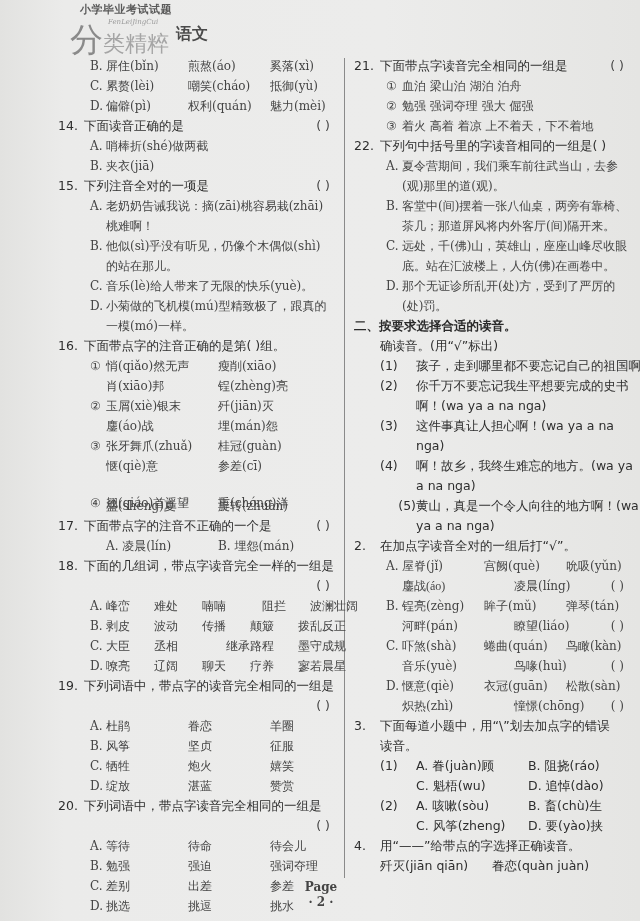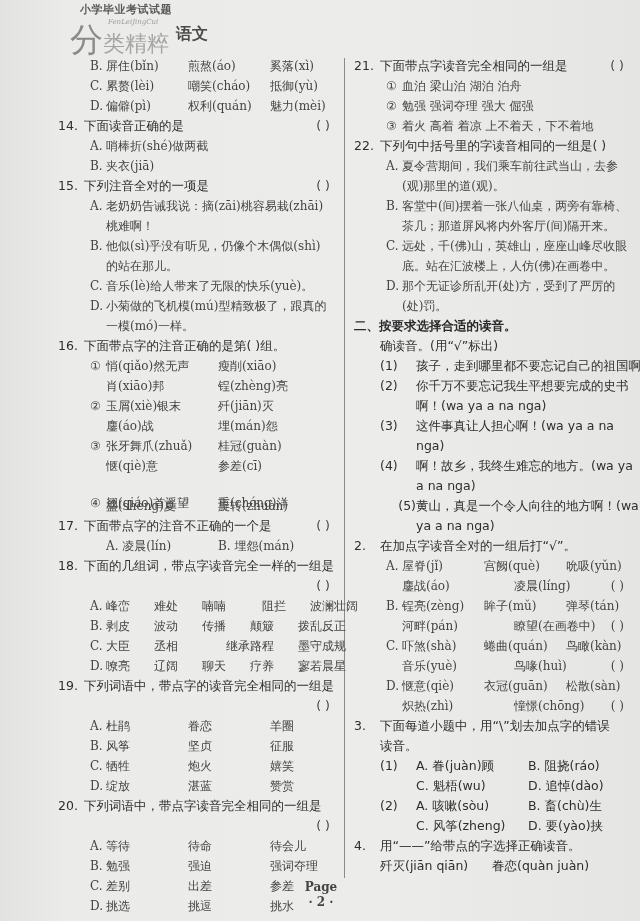--- a/index.html
+++ b/index.html
@@ -125,23 +125,23 @@
       <div class="line q" style="padding-left: 26px;"><span style="display: inline-block; width: 36px;">(2)</span><span>你千万不要忘记我生平想要完成的史书</span></div>
       <div class="line q" style="padding-left: 62px;"><span>啊！(wa   ya   a   na   nga)</span></div>
       <div class="line q" style="padding-left: 26px;"><span style="display: inline-block; width: 36px;">(3)</span><span>这件事真让人担心啊！(wa   ya   a   na</span></div>
       <div class="line q" style="padding-left: 62px;"><span>nga)</span></div>
       <div class="line q" style="padding-left: 26px;"><span style="display: inline-block; width: 36px;">(4)</span><span>啊！故乡，我终生难忘的地方。(wa   ya</span></div>
       <div class="line q" style="padding-left: 62px;"><span>a   na   nga)</span></div>
       <div class="line q" style="padding-left: 26px; text-align: right;"><span style="display: inline-block; width: 36px;">(5)</span><span>黄山，真是一个令人向往的地方啊！(wa</span></div>
       <div class="line q" style="padding-left: 62px;"><span>ya   a   na   nga)</span></div>
       <div class="line q"><span class="qnum">2.</span><span>在加点字读音全对的一组后打“√”。</span></div>
       <div class="line opt"><span style="display: inline-block; width: 16px;">A.</span><span class="cell" style="width: 82px;">屋脊(jǐ)</span><span class="cell" style="width: 82px;">宫阙(què)</span><span class="cell" style="width: auto;">吮吸(yǔn)</span></div>
-      <div class="line opt"><span style="display: inline-block; width: 16px;"></span><span class="cell" style="width: 112px;">鏖战(áo)</span><span class="cell" style="width: auto;">凌晨(líng)</span><span class="paren">(   )</span></div>
+      <div class="line opt"><span style="display: inline-block; width: 16px;"></span><span class="cell" style="width: 112px; font-family: Liberation Serif, serif;">鏖战(áo)</span><span class="cell" style="width: auto;">凌晨(líng)</span><span class="paren">(   )</span></div>
       <div class="line opt"><span style="display: inline-block; width: 16px;">B.</span><span class="cell" style="width: 82px;">锃亮(zèng)</span><span class="cell" style="width: 82px;">眸子(mǔ)</span><span class="cell" style="width: auto;">弹琴(tán)</span></div>
-      <div class="line opt"><span style="display: inline-block; width: 16px;"></span><span class="cell" style="width: 112px;">河畔(pán)</span><span class="cell" style="width: auto;">瞭望(在画卷中)</span><span class="paren">(   )</span></div>
+      <div class="line opt"><span style="display: inline-block; width: 16px;"></span><span class="cell" style="width: 112px;">河畔(pán)</span><span class="cell" style="width: auto;">瞭望(liáo)</span><span class="paren">(   )</span></div>
       <div class="line opt"><span style="display: inline-block; width: 16px;">C.</span><span class="cell" style="width: 82px;">吓煞(shà)</span><span class="cell" style="width: 82px;">蜷曲(quán)</span><span class="cell" style="width: auto;">鸟瞰(kàn)</span></div>
       <div class="line opt"><span style="display: inline-block; width: 16px;"></span><span class="cell" style="width: 112px;">音乐(yuè)</span><span class="cell" style="width: auto; text-align: center;">鸟喙(huì)</span><span class="paren">(   )</span></div>
       <div class="line opt"><span style="display: inline-block; width: 16px;">D.</span><span class="cell" style="width: 82px;">惬意(qiè)</span><span class="cell" style="width: 82px;">衣冠(guān)</span><span class="cell" style="width: auto;">松散(sàn)</span></div>
       <div class="line opt"><span style="display: inline-block; width: 16px;"></span><span class="cell" style="width: 112px;">炽热(zhì)</span><span class="cell" style="width: auto;">憧憬(chōng)</span><span class="paren">(   )</span></div>
       <div class="line q"><span class="qnum">3.</span><span>下面每道小题中，用“\”划去加点字的错误</span></div>
       <div class="line q" style="padding-left: 26px;"><span>读音。</span></div>
       <div class="line q" style="padding-left: 26px;"><span style="display: inline-block; width: 36px;">(1)</span><span class="cell" style="width: 112px;">A. 眷(juàn)顾</span><span class="cell" style="width: auto;">B. 阻挠(ráo)</span></div>
       <div class="line q" style="padding-left: 62px;"><span class="cell" style="width: 112px;">C. 魁梧(wu)</span><span class="cell" style="width: auto;">D. 追悼(dào)</span></div>
       <div class="line q" style="padding-left: 26px;"><span style="display: inline-block; width: 36px;">(2)</span><span class="cell" style="width: 112px;">A. 咳嗽(sòu)</span><span class="cell" style="width: auto;">B. 畜(chù)生</span></div>
       <div class="line q" style="padding-left: 62px;"><span class="cell" style="width: 112px;">C. 风筝(zheng)</span><span class="cell" style="width: auto;">D. 要(yào)挟</span></div>

